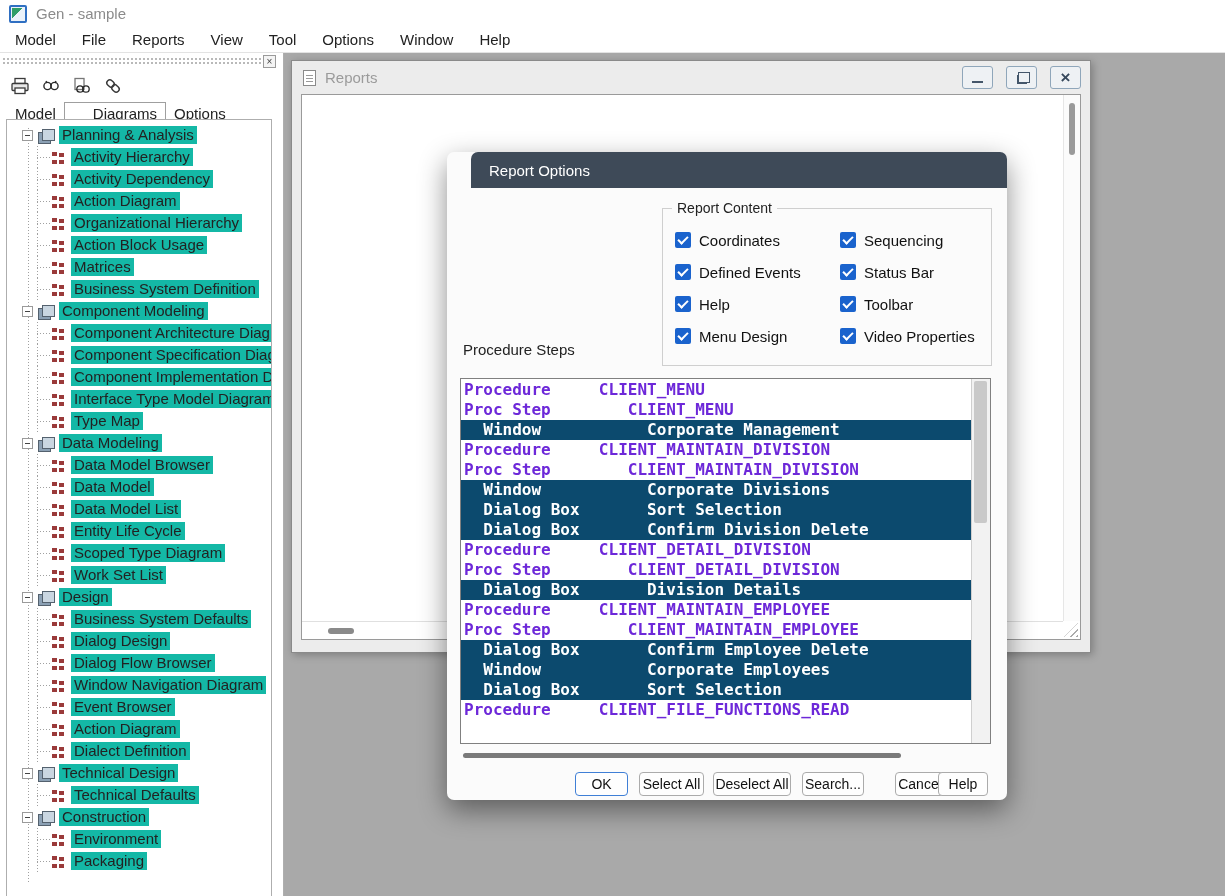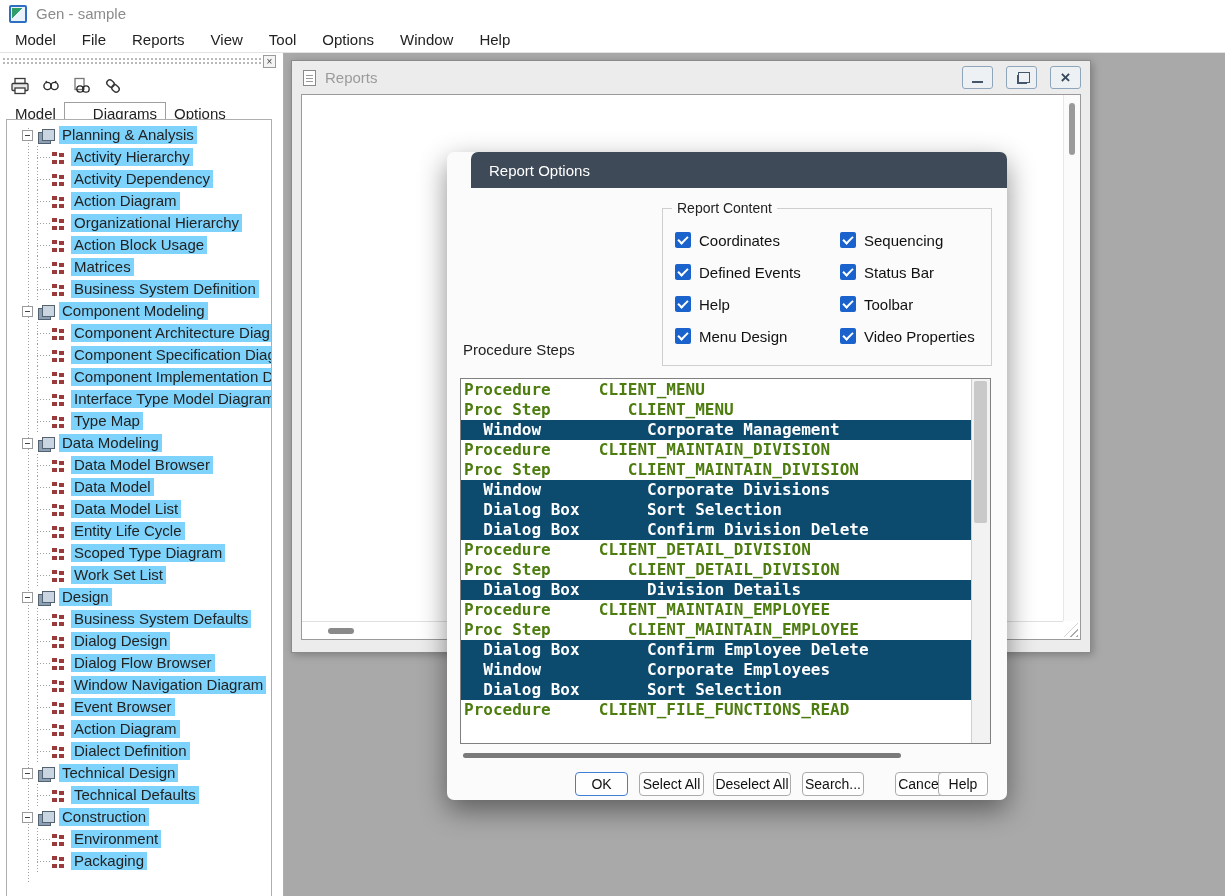--- a/index.html
+++ b/index.html
@@ -37,21 +37,21 @@
   .expander{width:11px;height:11px;border:1px solid #9a9a9a;background:#fff;position:relative;z-index:1;flex:none;}
   .expander::after{content:"";position:absolute;left:2px;top:4px;width:5px;height:1px;background:#444;}
   .lvl1{padding-left:30px;}
   .lvl1::before{content:"";position:absolute;left:30px;top:0;height:22px;width:1px;background-image:repeating-linear-gradient(0deg,#a0a0a0 0 1px,transparent 1px 3px);}
   .hstub{width:13px;height:1px;background-image:repeating-linear-gradient(90deg,#a0a0a0 0 1px,transparent 1px 3px);flex:none;}
   .ticon{width:16px;height:15px;position:relative;flex:none;}
   .lvl0 .ticon{margin-left:5px;}
   .ticon.cat::before{content:"";position:absolute;left:0;top:4px;width:11px;height:10px;background:#8ba0b4;border:1px solid #54616e;}
   .ticon.cat::after{content:"";position:absolute;left:4px;top:1px;width:11px;height:10px;background:#c9d6e1;border:1px solid #54616e;}
   .ticon.diagram::before{content:"";position:absolute;left:2px;top:2px;width:5px;height:4px;background:#9a3a3a;box-shadow:7px 1px 0 #9a3a3a,0 8px 0 #9a3a3a,7px 8px 0 #9a3a3a;}
-  .tlabel{margin-left:5px;background:#7dd3fc;padding:0 3px;line-height:18px;}
+  .tlabel{margin-left:5px;background:#14b8a6;padding:0 3px;line-height:18px;}
 
   
   .mdi{position:absolute;left:284px;top:53px;right:0;bottom:0;background:#a9a9a9;}
   .rwin{position:absolute;left:7px;top:7px;width:800px;height:593px;background:#ececec;border:1px solid #8a8a8a;box-shadow:2px 2px 8px rgba(0,0,0,.25);}
   .rwin-titlebar{height:33px;display:flex;align-items:center;padding-left:11px;position:relative;}
   .rep-icon{width:13px;height:16px;border:1px solid #8a8a8a;background:#fff;position:relative;flex:none;}
   .rep-icon::after{content:"";position:absolute;left:2px;top:3px;right:2px;height:8px;background-image:repeating-linear-gradient(0deg,#9a9a9a 0 1px,transparent 1px 3px);}
   .rwin-title{margin-left:9px;font-size:15px;color:#9b9b9b;}
   .rwin-controls{position:absolute;right:9px;top:5px;display:flex;gap:13px;}
   .wbtn{width:31px;height:23px;border:1px solid #8fa6ba;border-radius:3px;background:#eef1f4;display:flex;align-items:center;justify-content:center;}
@@ -79,21 +79,21 @@
   .rowA{top:22px}.rowB{top:54px}.rowC{top:86px}.rowD{top:118px}
   .radio{width:17px;height:17px;border-radius:50%;border:1px solid #767676;background:#fff;position:relative;flex:none;}
   .radio.sel{background:#1a63cd;border-color:#1a63cd;}
   .radio.sel::after{content:"";position:absolute;left:5px;top:5px;width:5px;height:5px;background:#fff;border-radius:50%;}
   .cb{width:16px;height:16px;border-radius:2px;background:#1a63cd;position:relative;flex:none;}
   .cb::after{content:"";position:absolute;left:3px;top:4px;width:8px;height:4px;border-left:2px solid #fff;border-bottom:2px solid #fff;transform:rotate(-45deg);}
   .opt-label{font-size:15px;color:#111;}
   .ps-label{position:absolute;left:16px;top:189px;font-size:15px;color:#222;}
   .listbox{position:absolute;left:13px;top:226px;width:531px;height:366px;background:#fff;border:1px solid #808080;overflow:hidden;}
   .list-rows{position:absolute;left:0;top:1px;right:19px;}
-  .lrow{height:20px;line-height:20px;padding-left:3px;font-family:"DejaVu Sans Mono","Liberation Mono",monospace;font-weight:bold;font-size:16px;white-space:pre;color:#4d7c0f;}
+  .lrow{height:20px;line-height:20px;padding-left:3px;font-family:"DejaVu Sans Mono","Liberation Mono",monospace;font-weight:bold;font-size:16px;white-space:pre;color:#6d28d9;}
   .lrow.sel{background:#0c4a6e;color:#fff;}
   .list-vscroll{position:absolute;right:0;top:0;bottom:0;width:19px;background:#f2f2f2;border-left:1px solid #cfcfcf;}
   .list-vthumb{position:absolute;left:2px;top:2px;width:13px;height:142px;background:#c9c9c9;border-radius:2px;}
   .list-hscroll{position:absolute;left:13px;top:598px;width:531px;height:12px;}
   .list-hthumb{position:absolute;left:3px;top:3px;width:438px;height:5px;background:#7a7a7a;border-radius:3px;}
   .btn{position:absolute;top:620px;height:24px;border:1px solid #ababab;border-radius:4px;background:#fefefe;font-size:14px;color:#111;display:flex;align-items:center;justify-content:center;}
   .b-ok{left:128px;width:53px;border-color:#3f7fd6;}
   .b-selall{left:192px;width:65px;}
   .b-desall{left:266px;width:78px;}
   .b-search{left:355px;width:62px;}

